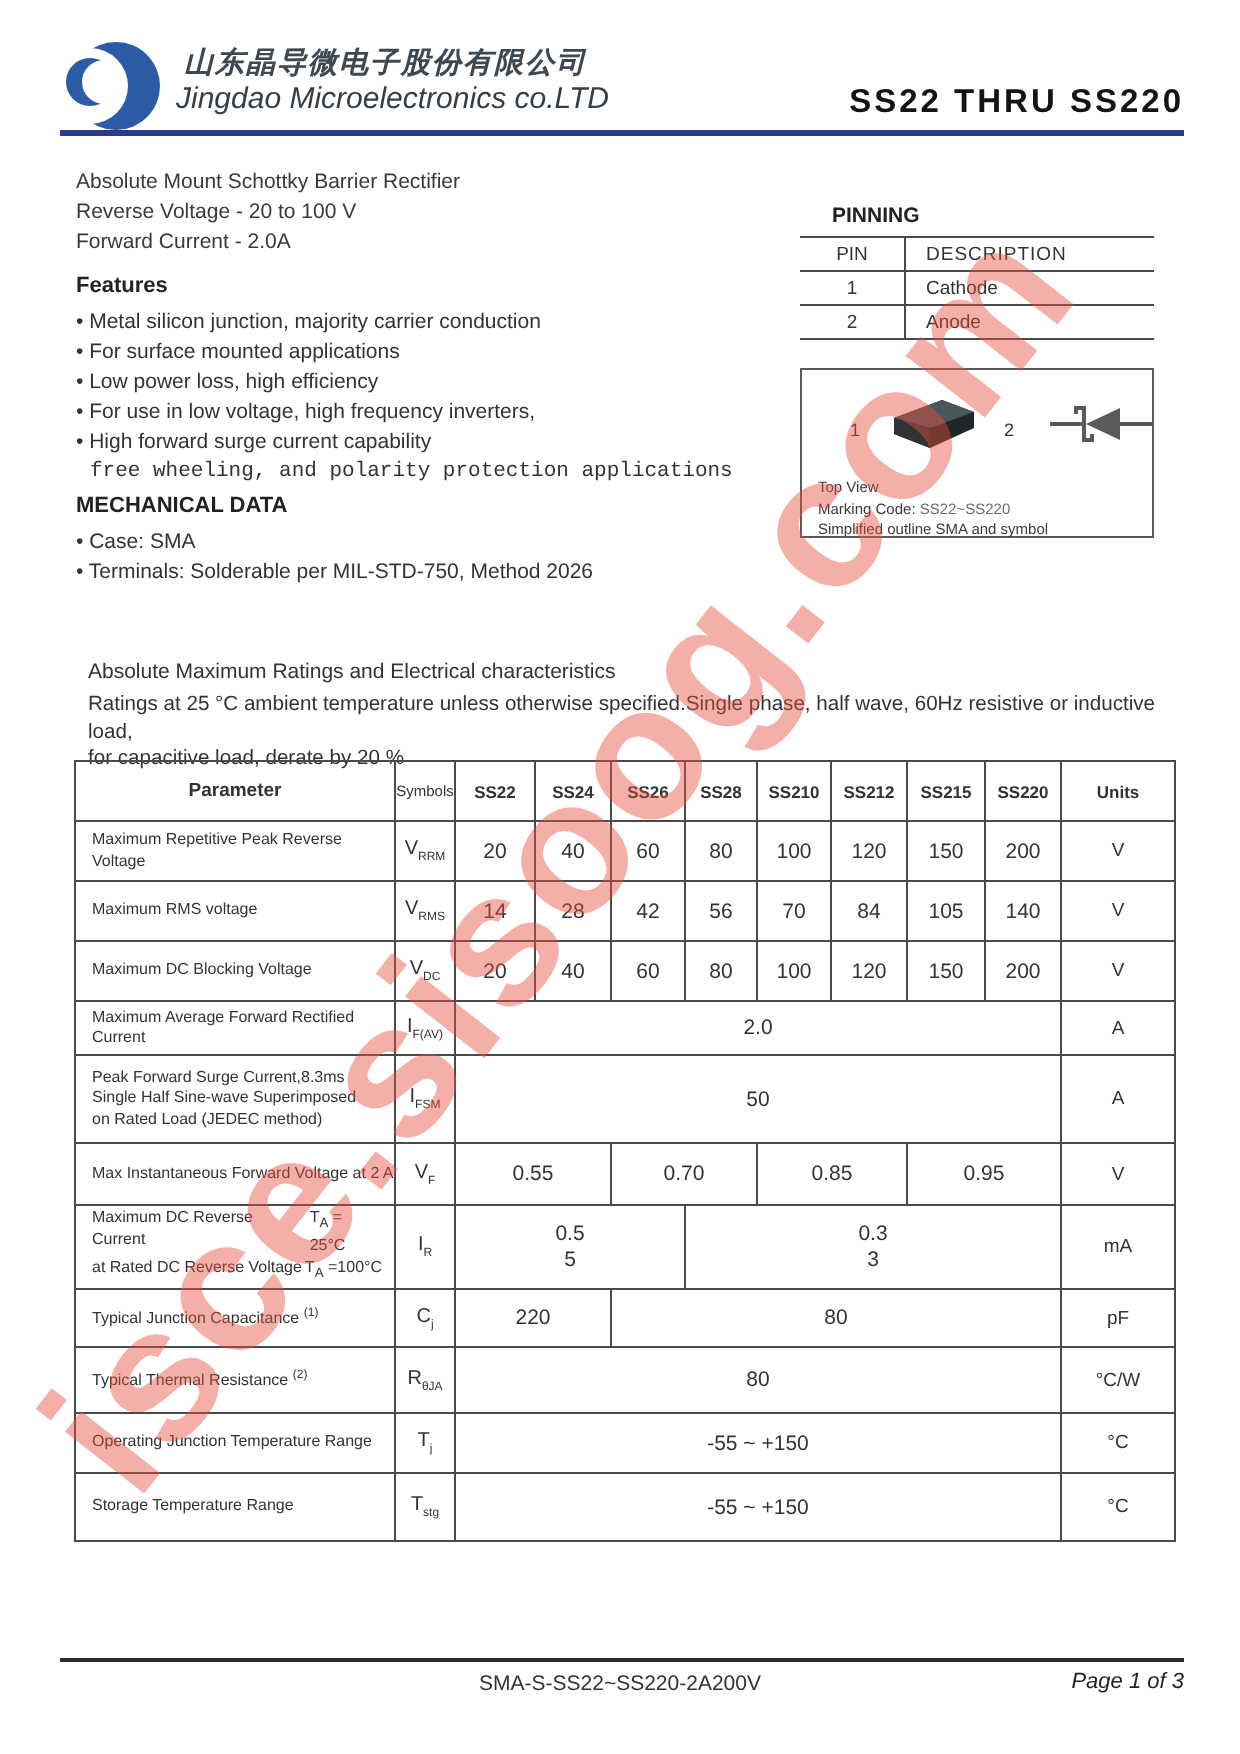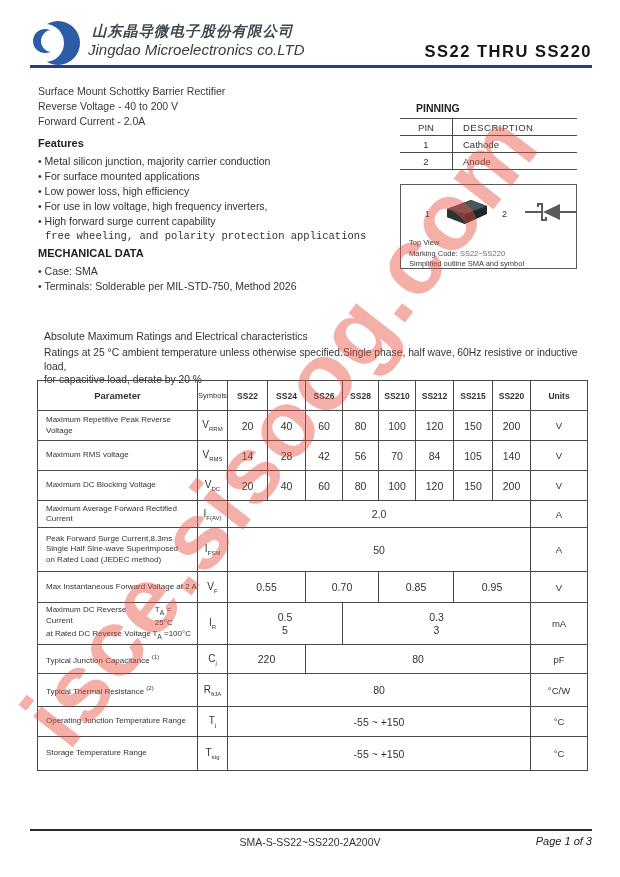--- a/index.html
+++ b/index.html
@@ -72,22 +72,22 @@
       <circle cx="19" cy="23" r="12" fill="#2d5ca7"></circle>
       <circle cx="26" cy="23" r="11" fill="#ffffff"></circle>
     </svg>
   </div>
   <div class="co-cn">山东晶导微电子股份有限公司</div>
   <div class="co-en">Jingdao Microelectronics co.LTD</div>
   <div class="part-range">SS22 THRU SS220</div>
   <div class="top-rule"></div>
 
   <div class="summary">
-    <div>Surface Mount Schottky Barrier Rectifier</div>
-    <div>Reverse Voltage - 40 to 200 V</div>
+    <div>Absolute Mount Schottky Barrier Rectifier</div>
+    <div>Reverse Voltage - 20 to 100 V</div>
     <div>Forward Current - 2.0A</div>
   </div>
 
   <div class="features">
     <div class="sec-title">Features</div>
     <div>• Metal silicon junction, majority carrier conduction</div>
     <div>• For surface mounted applications</div>
     <div>• Low power loss, high efficiency</div>
     <div>• For use in low voltage, high frequency inverters,</div>
     <div>• High forward surge current capability</div>

